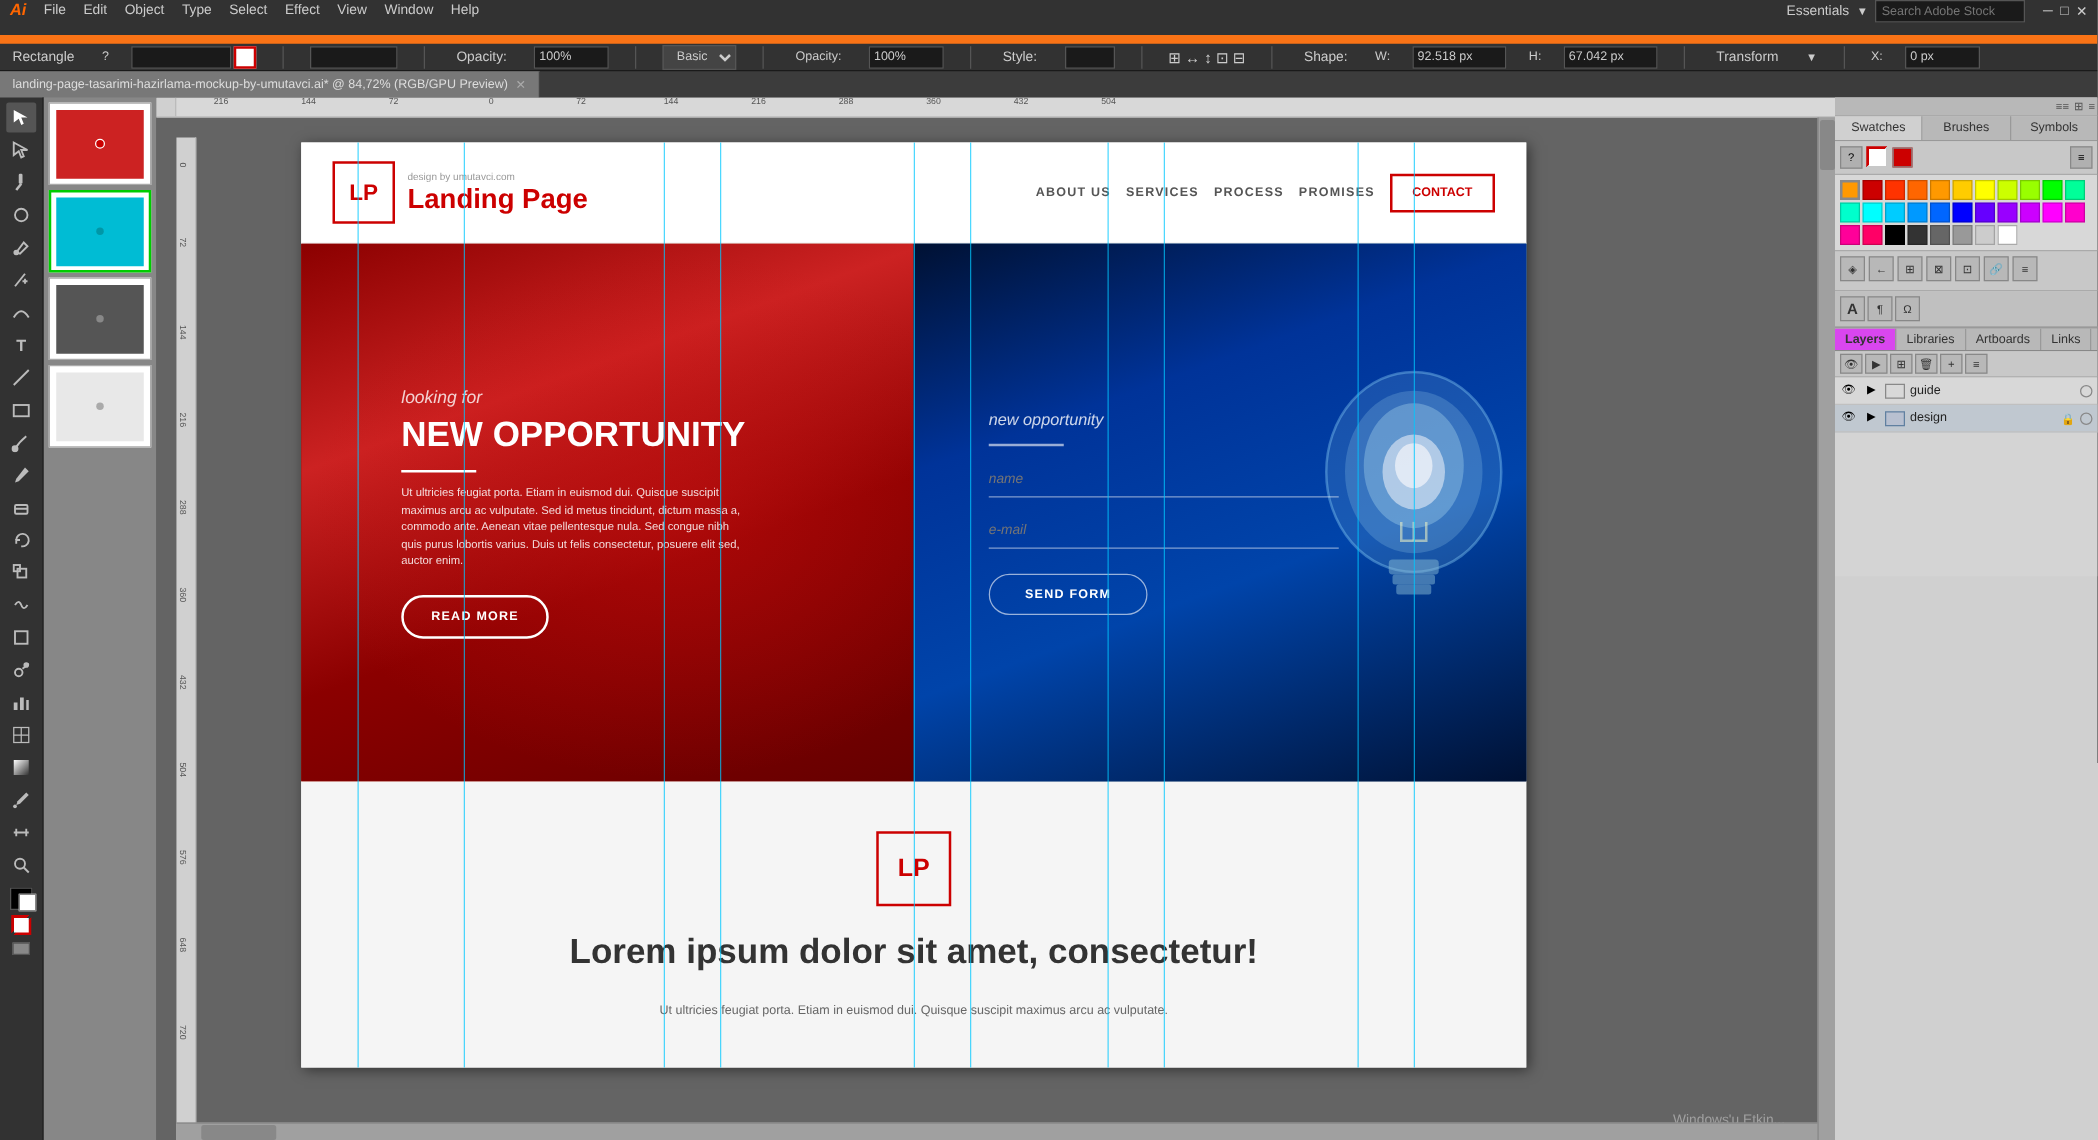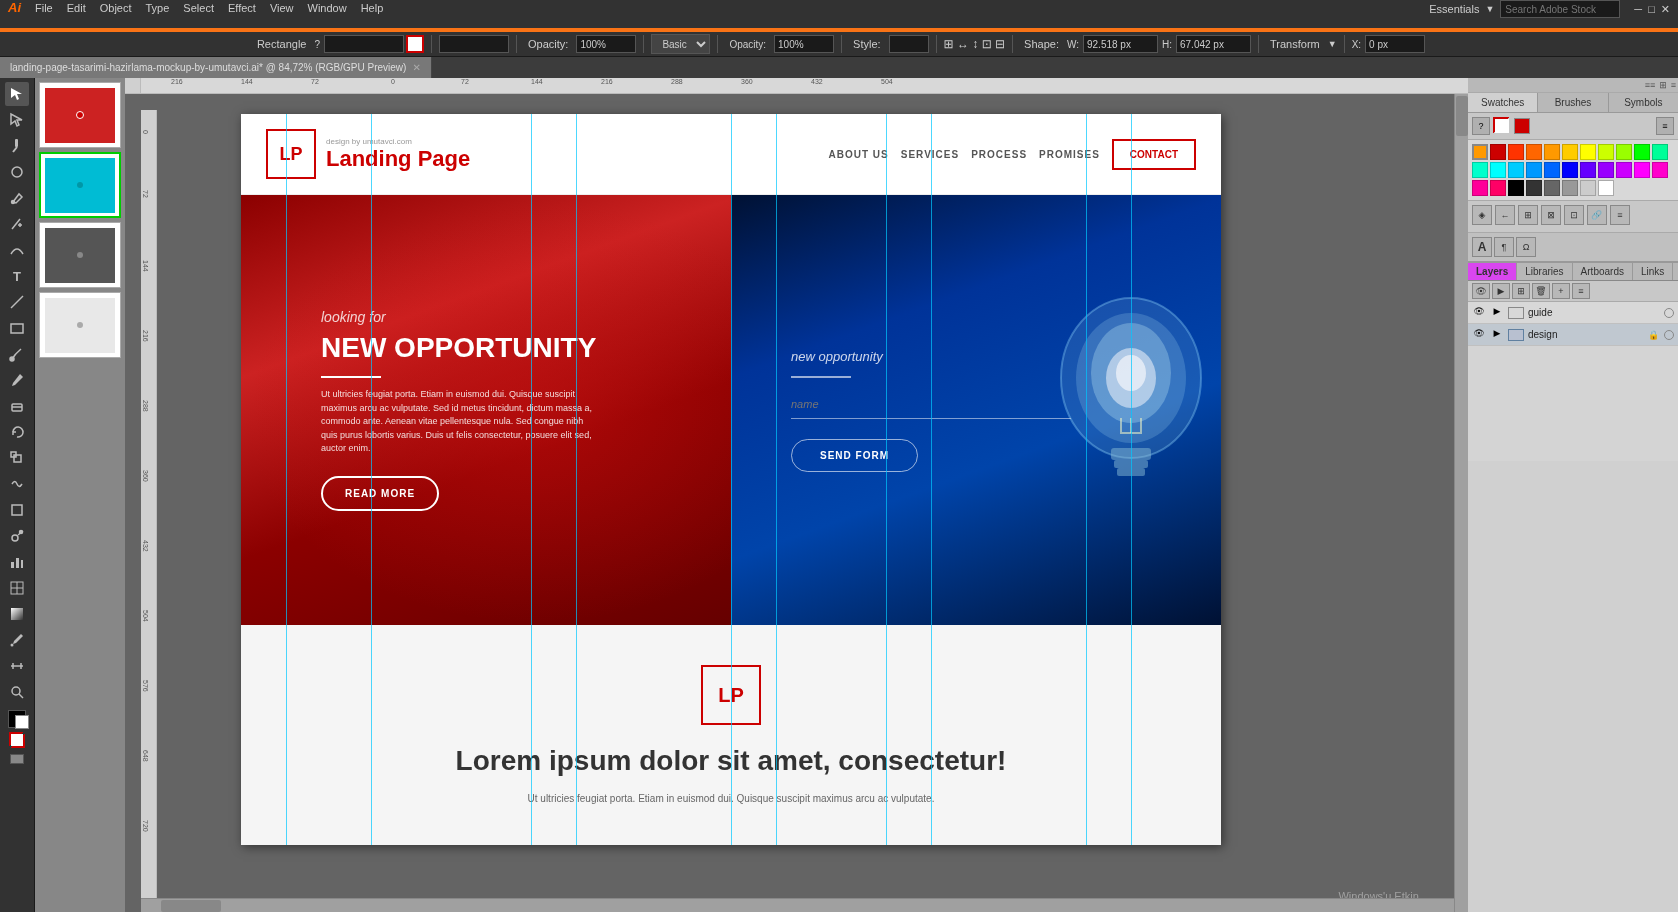--- a/index.html
+++ b/index.html
@@ -41,26 +41,25 @@
       font-size: 10px;
       padding: 1px 4px;
       width: 120px;
       height: 18px;
     }
 
     
     #tools-bar {
       height: 28px;
       background: #323232;
-      border-top: 4px solid #f97316;
+      border-top: 7px solid #f97316;
       display: flex;
       align-items: center;
       padding: 0 6px;
-      gap: 4px;
-      justify-content: center;
+      gap: 18px;
     }
     .tool-label {
       color: #cccccc;
       font-size: 11px;
       padding: 0 4px;
     }
     .tool-input {
       background: #1a1a1a;
       border: 1px solid #555;
       color: #ccc;
@@ -403,21 +402,21 @@
       justify-content: center;
       color: #cc0000;
       font-size: 20px;
       font-weight: bold;
       margin-bottom: 20px;
     }
     .lp-bottom-title {
       font-size: 28px;
       font-weight: bold;
       color: #333;
-      margin-bottom: 16px;
+      margin-bottom: 26px;
       text-align: center;
     }
     .lp-bottom-body {
       font-size: 10px;
       color: #666;
       text-align: center;
       max-width: 600px;
     }
 
     
@@ -926,20 +925,21 @@
 
                 <path d="M80 160 L80 175 L100 175 L100 160" fill="none" stroke="rgba(255,255,200,0.6)" stroke-width="2"></path>
                 <line x1="90" y1="160" x2="90" y2="175" stroke="rgba(255,255,200,0.6)" stroke-width="2"></line>
               </svg>
             </div>
             <div class="hero-right-content">
               <div class="apply-subtitle">new opportunity</div>
               <div class="apply-divider"></div>
               <div class="apply-form">
                 <input type="text" placeholder="name" style="">
+                <input type="email" placeholder="e-mail" style="">
                 <div class="apply-form-btn">SEND FORM</div>
               </div>
             </div>
           </div>
         </div>
 
         <div class="lp-bottom">
           <div class="lp-bottom-logo">
             <span>LP</span>
           </div>

